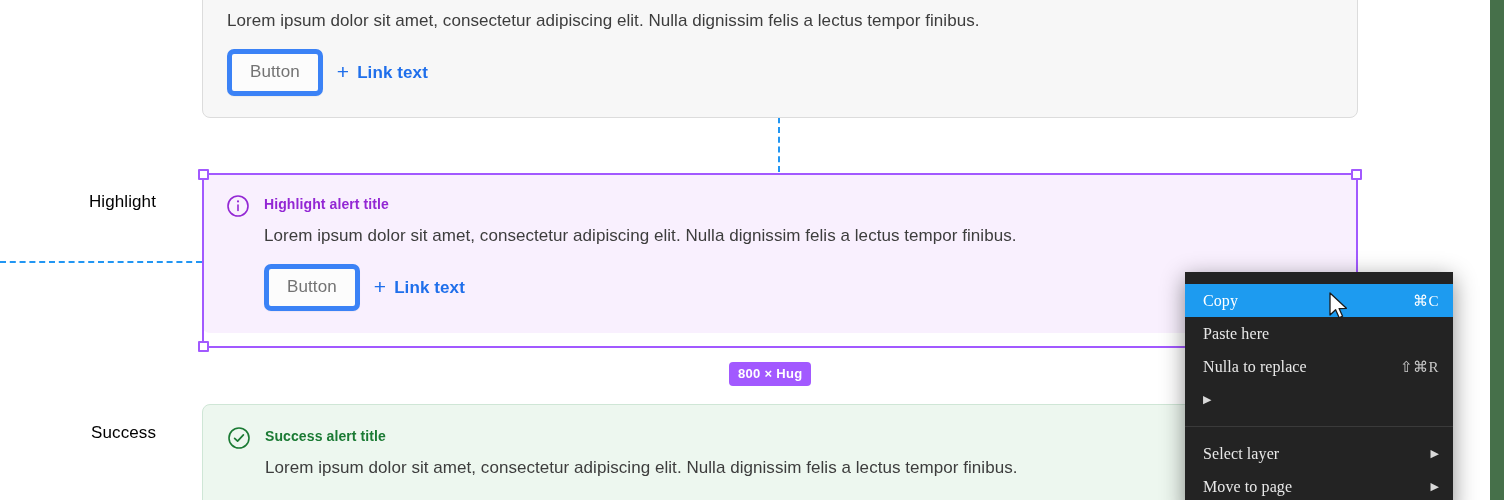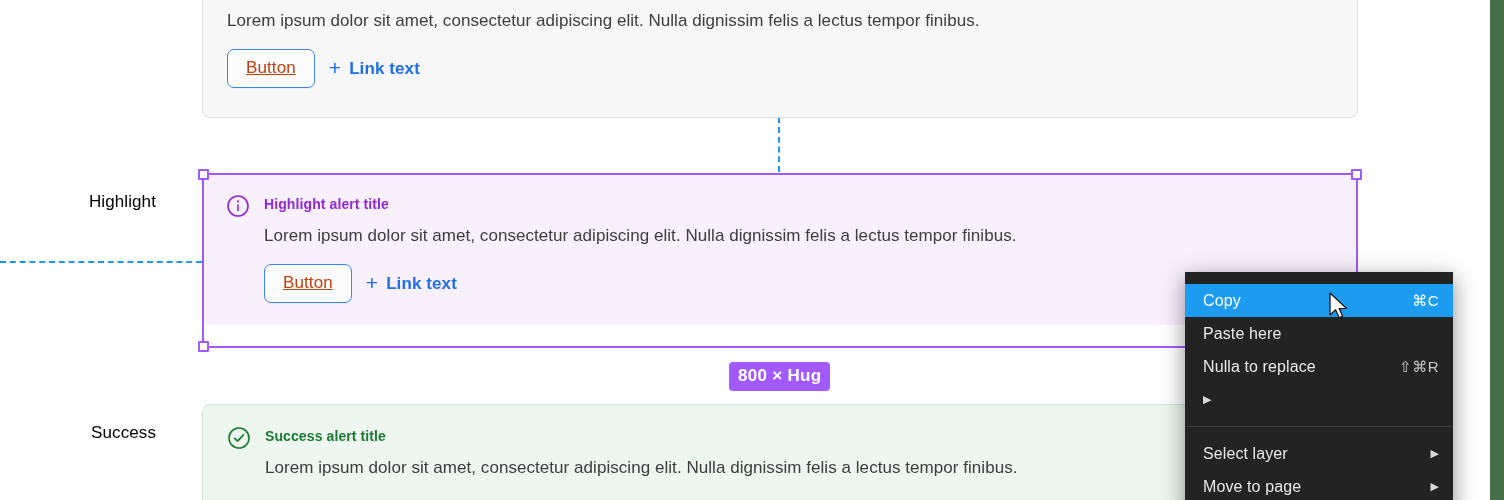--- a/index.html
+++ b/index.html
@@ -71,31 +71,30 @@
     white-space: nowrap;
   }
   .alert-actions {
     display: flex;
     align-items: center;
     gap: 14px;
     margin-top: 17px;
   }
   .btn {
     background: #fcfcfc;
-    border: 1px solid #3b82f6;
+    border: 5px solid #3b82f6;
     border-radius: 7px;
     padding: 8px 18px 9px 18px;
     font-size: 17px;
-    color: #c2410c;
+    color: #737373;
     font-family: "Liberation Sans", sans-serif;
     letter-spacing: 0.1px;
     line-height: 20px;
     box-shadow: 0 1px 1px rgba(0,0,0,0.04);
     cursor: default;
-    text-decoration: underline;
   }
   .link {
     display: inline-flex;
     align-items: center;
     gap: 8px;
     color: #1f6feb;
     font-size: 17px;
     font-weight: bold;
     letter-spacing: 0.1px;
     text-decoration: none;
@@ -159,21 +158,21 @@
   .handle.tr { right: -6px; top: -6px; }
   .handle.bl { left: -6px;  bottom: -6px; }
   .handle.br { right: -6px; bottom: -6px; }
 
   .size-badge {
     position: absolute;
     left: 729px;
     top: 362px;
     background: #a259ff;
     color: #ffffff;
-    font-size: 17px;
+    font-size: 13px;
     font-weight: bold;
     letter-spacing: 0.3px;
     padding: 4px 9px 5px 9px;
     border-radius: 4px;
     white-space: nowrap;
   }
 
   
   .guide-v {
     position: absolute;
@@ -217,20 +216,21 @@
   }
   .menu-item {
     display: flex;
     align-items: center;
     height: 33px;
     padding: 0 14px 0 18px;
     box-sizing: border-box;
     white-space: nowrap;
     cursor: default;
     letter-spacing: 0.1px;
+    font-family: Liberation Serif, serif;
   }
   .menu-item.selected {
     background: #1d9bf0;
     color: #ffffff;
   }
   .menu-label { flex: 1 1 auto; }
   .menu-shortcut {
     color: #c9c9c9;
     font-size: 15px;
     letter-spacing: 0.5px;

